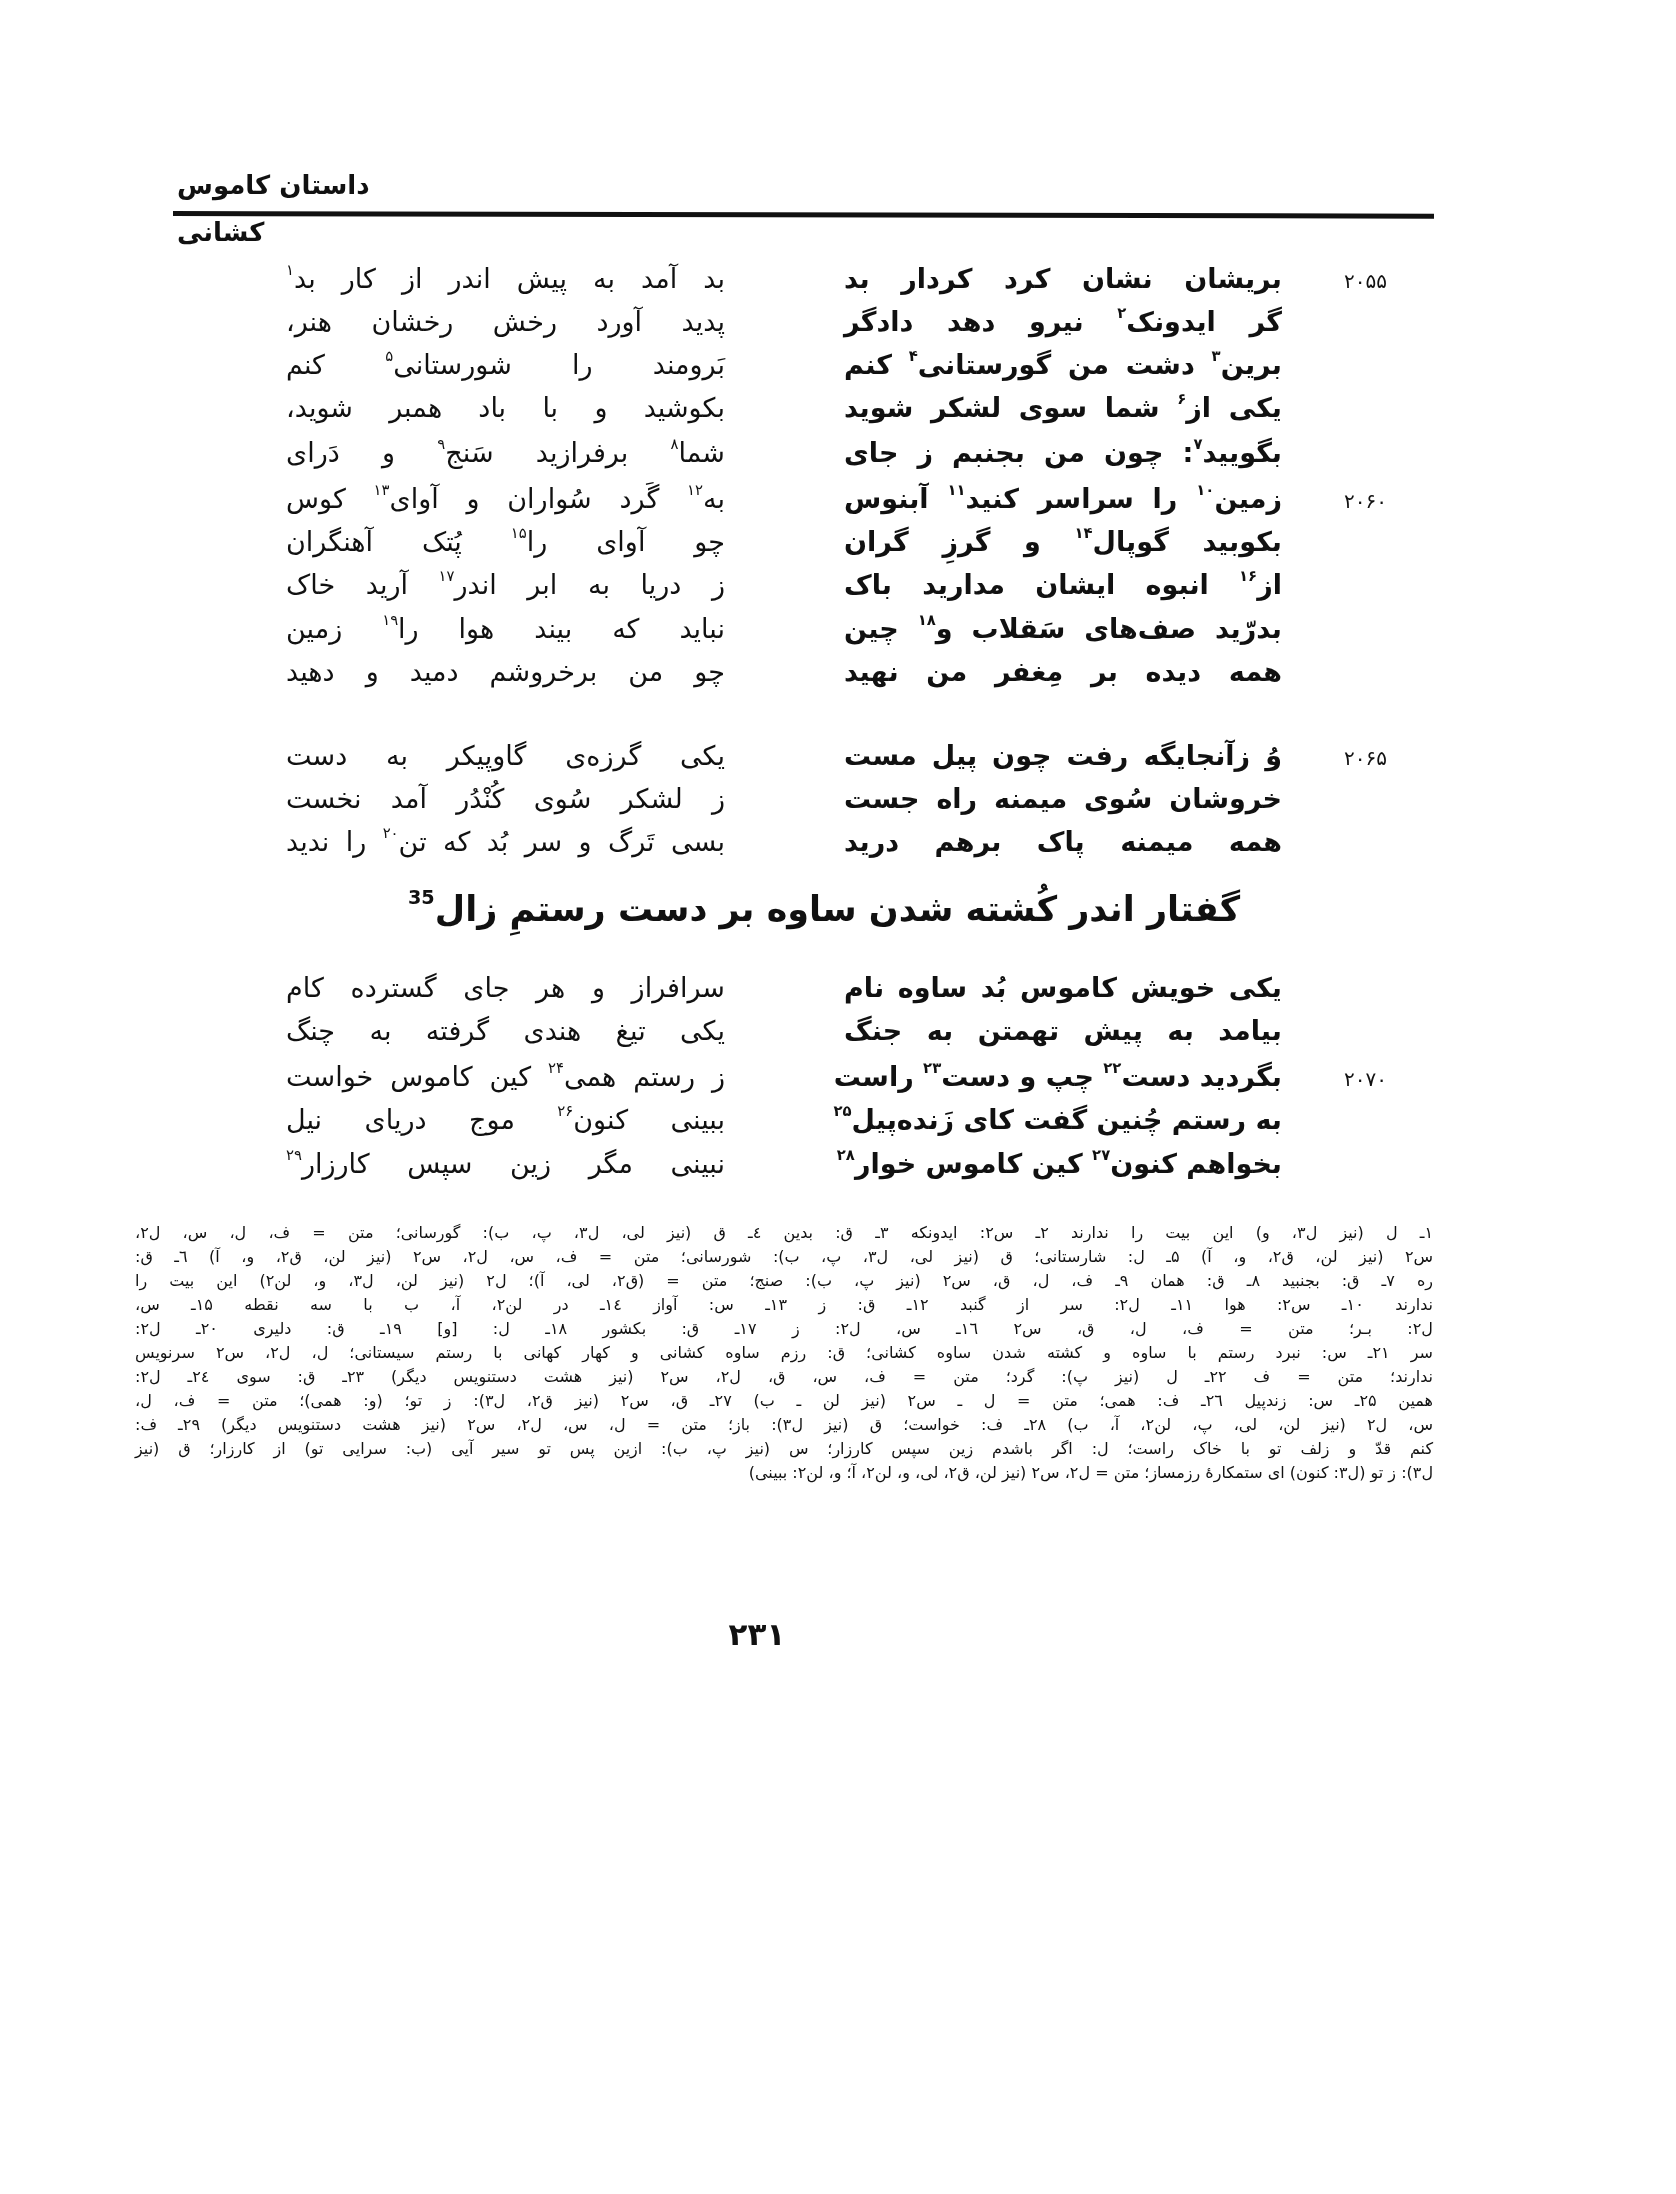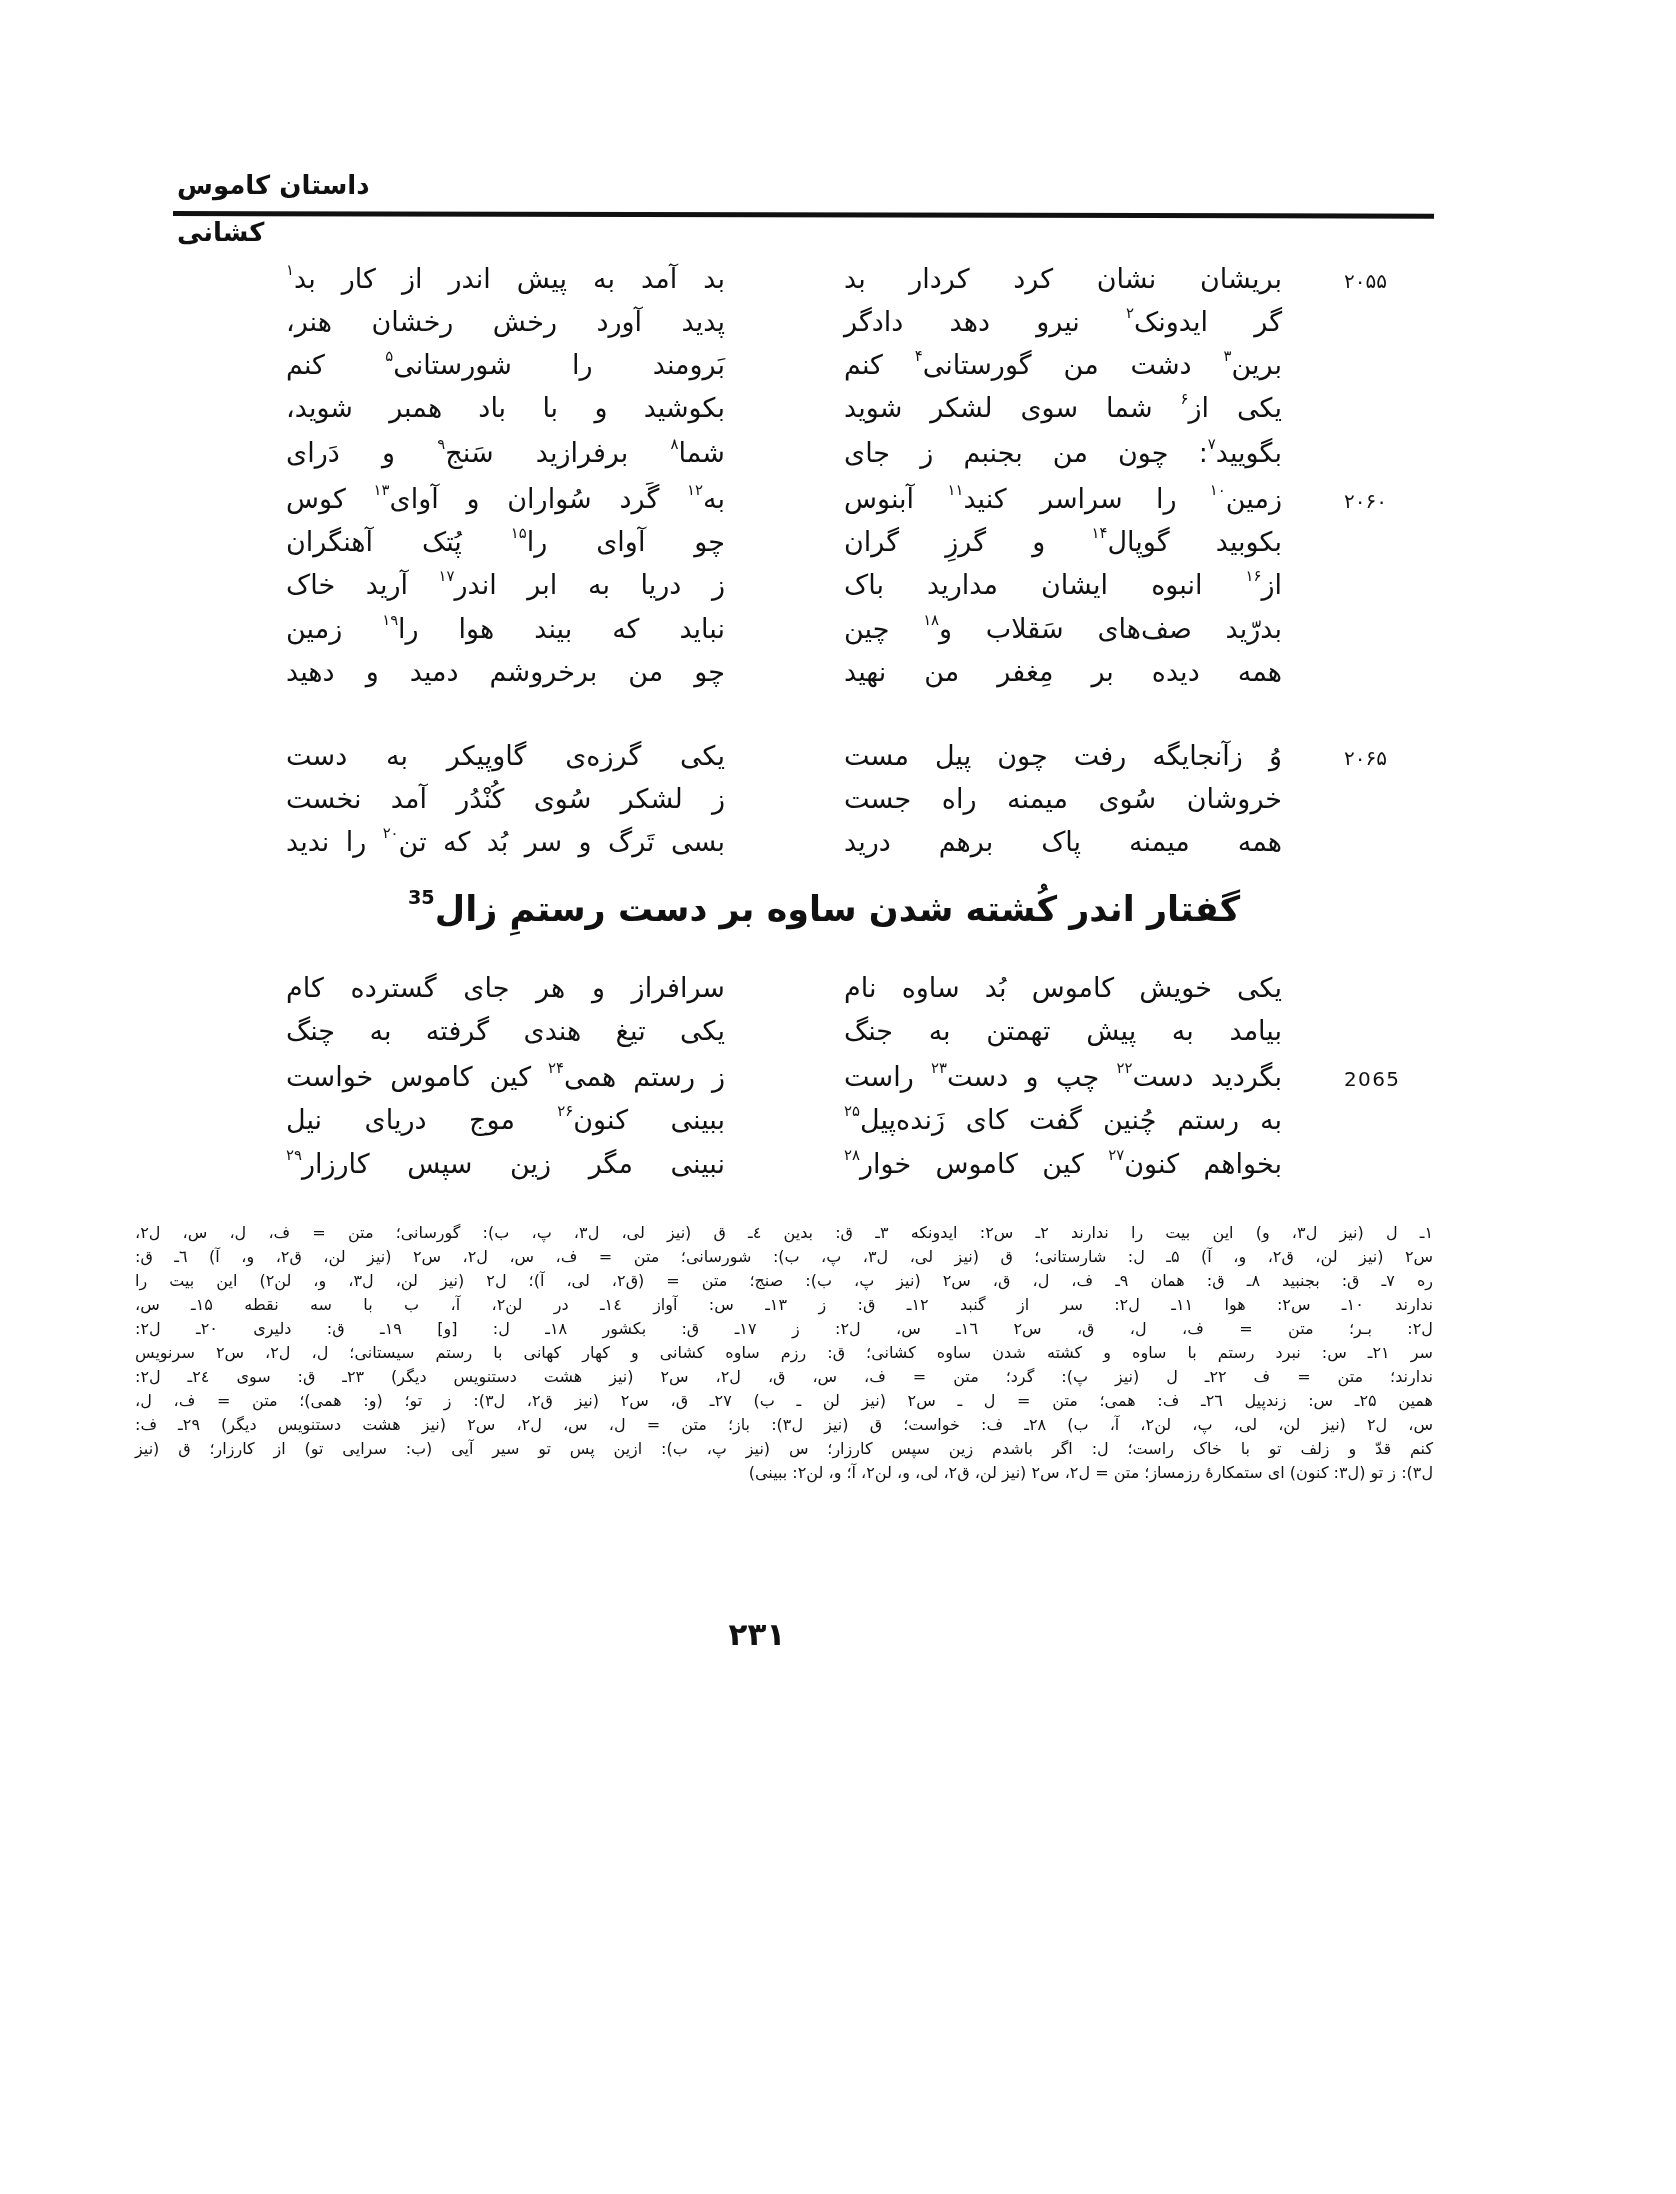--- a/index.html
+++ b/index.html
@@ -5,21 +5,21 @@
   html, body { margin: 0; padding: 0; background: #ffffff; }
   body { width: 1677px; height: 2194px; position: relative; overflow: hidden;
          font-family: "DejaVu Sans", sans-serif; color: #111; }
   .abs { position: absolute; }
   .running-head { left: 177px; top: 162px; width: 284px; height: 47px; text-align: left;
                   font-size: 26px; font-weight: bold; line-height: 47px; direction: rtl; }
   .rule { left: 173px; top: 211px; width: 1261px; height: 4.7px; background: #111; transform: rotate(0.12deg); transform-origin: left center; }
   .verse-row { position: absolute; left: 0; width: 1677px; height: 43px; }
   .hem { position: absolute; top: 0; height: 43px; line-height: 43px; font-size: 27px;
          white-space: nowrap; direction: rtl; text-align: justify; text-align-last: justify; }
-  .hem-right { left: 844px; width: 438px; }
+  .hem-right { left: 844px; width: 438px; font-weight: bold; }
   .hem-left  { left: 286px;  width: 439px; }
   .vnum { position: absolute; top: 4px; left: 1344px; width: 68px; height: 41px; line-height: 41px;
           font-size: 20px; text-align: left; direction: ltr; letter-spacing: 1.4px; }
   sup { font-size: 0.55em; vertical-align: 0.9em; line-height: 0; }
   .section-heading { left: 405px; top: 882px; width: 838px; height: 54px; text-align: center;
                      font-size: 35px; font-weight: bold; line-height: 54px; }
   .footnotes { left: 135px; top: 1221px; width: 1298px; }
   .fn-line { height: 24px; line-height: 24px; font-size: 16px; white-space: nowrap;
              text-align: justify; text-align-last: justify; direction: rtl; }
   .fn-line.last { text-align-last: right; }
@@ -102,21 +102,21 @@
       <div class="vnum"></div>
       <div class="hem hem-right"><span>یکی خویش کاموس بُد ساوه نام</span></div>
       <div class="hem hem-left"><span>سرافراز و هر جای گسترده کام</span></div>
     </div>
     <div class="verse-row" style="top:1009px">
       <div class="vnum"></div>
       <div class="hem hem-right"><span>بیامد به پیش تهمتن به جنگ</span></div>
       <div class="hem hem-left"><span>یکی تیغ هندی گرفته به چنگ</span></div>
     </div>
     <div class="verse-row" style="top:1055px">
-      <div class="vnum">2065</div>
+      <div class="vnum">۲۰۷۰</div>
       <div class="hem hem-right"><span>بگردید دست</span><sup>۲۲</sup><span> چپ و دست</span><sup>۲۳</sup><span> راست</span></div>
       <div class="hem hem-left"><span>ز رستم همی</span><sup>۲۴</sup><span> کین کاموس خواست</span></div>
     </div>
     <div class="verse-row" style="top:1098px">
       <div class="vnum"></div>
       <div class="hem hem-right"><span>به رستم چُنین گفت کای زَنده‌پیل</span><sup>۲۵</sup></div>
       <div class="hem hem-left"><span>ببینی کنون</span><sup>۲۶</sup><span> موج دریای نیل</span></div>
     </div>
     <div class="verse-row" style="top:1142px">
       <div class="vnum"></div>

